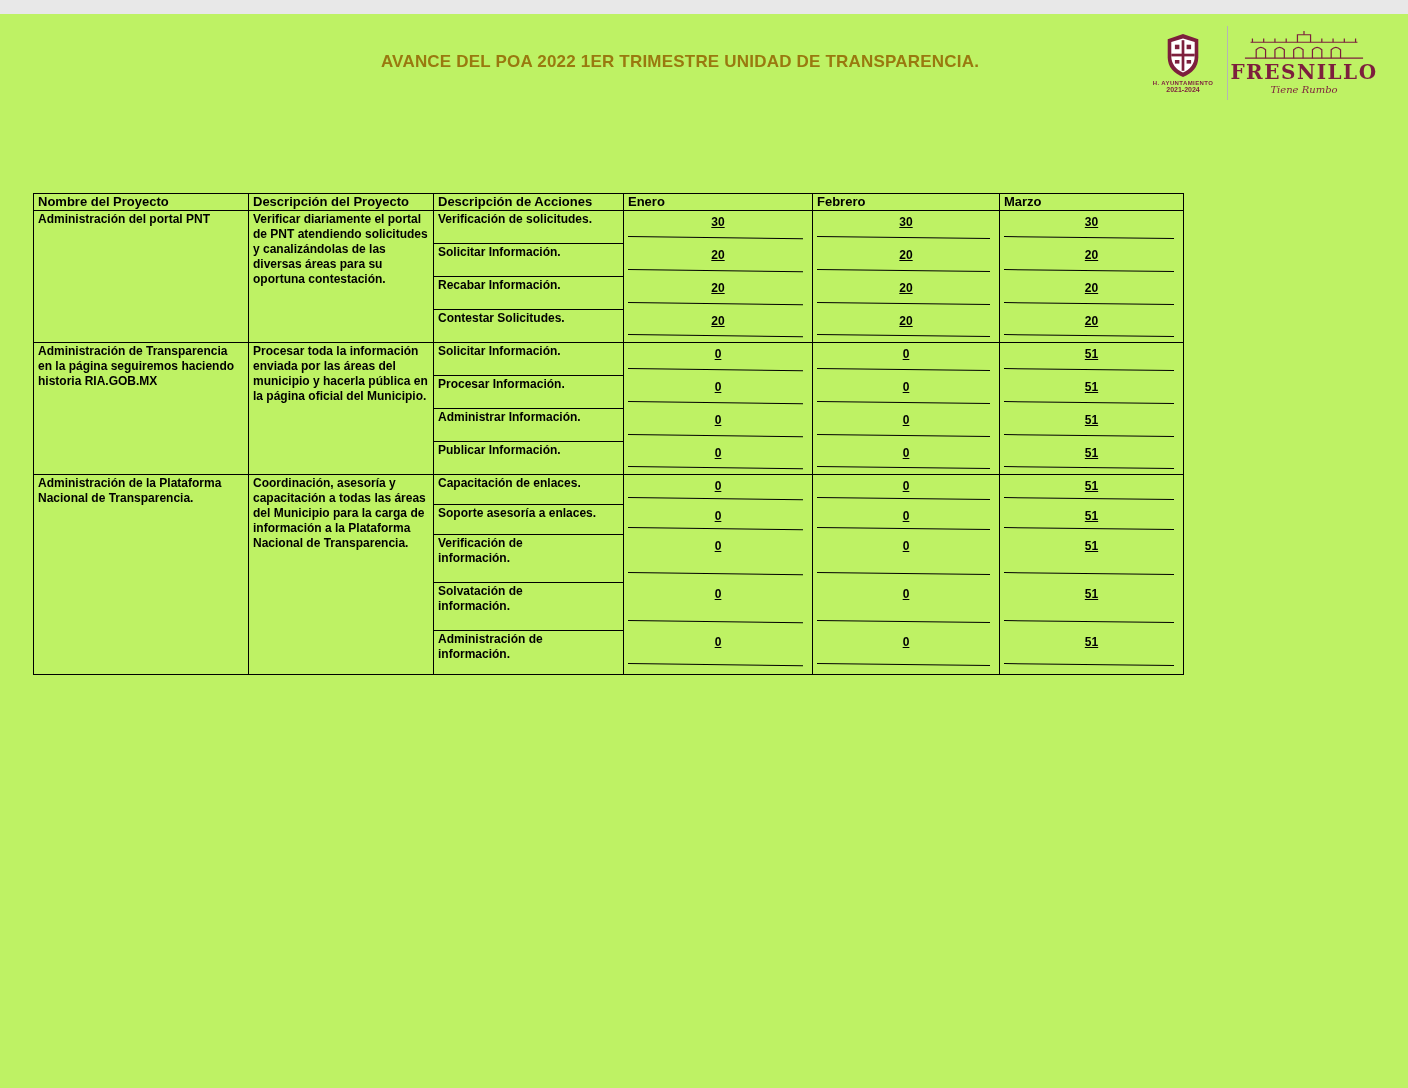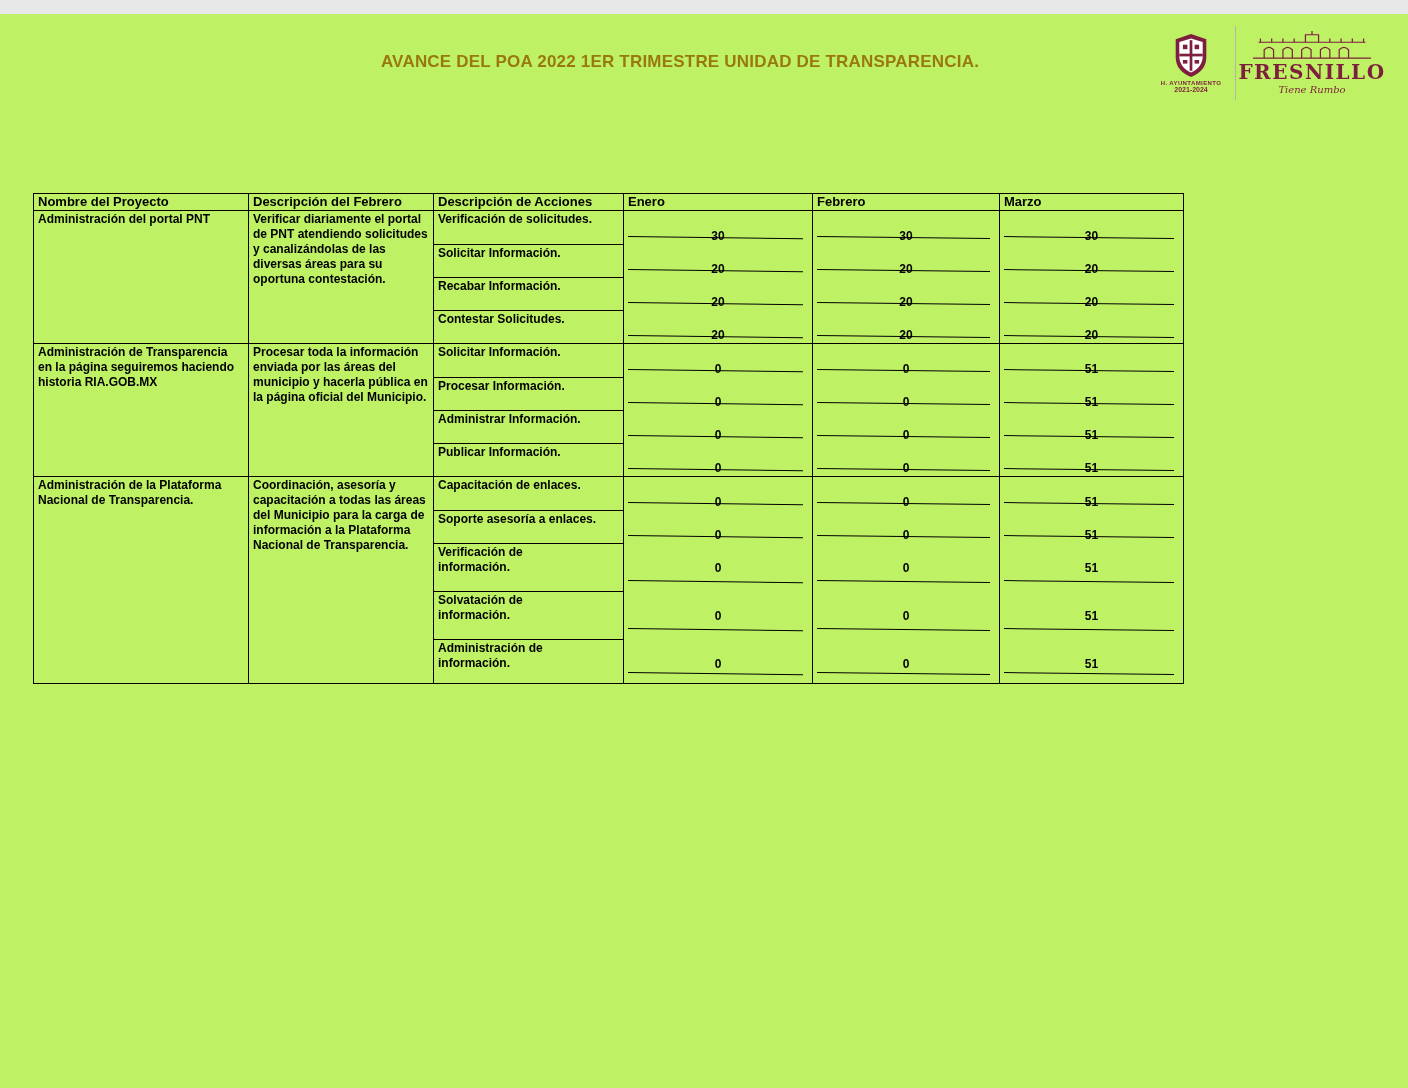--- a/index.html
+++ b/index.html
@@ -10,21 +10,21 @@
   }
 
   
   .doc-title {
     position:absolute; top:38px; left:190px; width:980px;
     text-align:center; font-size:17px; font-weight:700;
     color:#99790f; letter-spacing:0.2px;
   }
 
   
-  .logo { position:absolute; top:12px; right:32px; display:flex; align-items:center; gap:12px; }
+  .logo { position:absolute; top:12px; right:40px; display:flex; align-items:center; gap:12px; }
   .crest-wrap { display:flex; flex-direction:column; align-items:center; width:64px; }
   .crest { width:36px; height:45px; }
   .crest-cap  { font-size:6px;  color:#7d1f3d; font-weight:700; letter-spacing:0.4px; margin-top:2px; white-space:nowrap; }
   .crest-years{ font-size:7px;  color:#7d1f3d; font-weight:700; }
   .logo-divider { width:1px; height:74px; background:#b5b5b5; }
   .brand { display:flex; flex-direction:column; align-items:center; width:128px; }
   .building { width:122px; height:30px; }
   .brand-name {
     font-family:"DejaVu Serif", serif; font-weight:700; font-size:20px;
     letter-spacing:1.5px; color:#7d1f3d; line-height:22px;
@@ -58,21 +58,21 @@
   .poa-table tr.h48 { height:48px; }
   .poa-table tr.h44 { height:44px; }
 
   .poa-table td.action { white-space:pre-line; }
 
   
   .poa-table td.month {
     position:relative; border-top:none; border-bottom:none; text-align:center;
   }
   .poa-table td.month.bend { border-bottom:1px solid #000; }
-  .num { padding-top:17px; }
+  .num { padding-top:3px;text-decoration:underline; }
   .uline {
     position:absolute; left:2%; right:5%; bottom:7px; height:0;
     border-top:1px solid #000; transform:rotate(0.7deg); transform-origin:left center;
   }
   tr.h48 .uline, tr.h44 .uline { bottom:10px; }
 </style>
 </head>
 <body>
 
 <div class="page">
@@ -118,21 +118,21 @@
         <col class="c1">
         <col class="c2">
         <col class="c3">
         <col class="c4">
         <col class="c5">
         <col class="c6">
       </colgroup>
     <tbody>
         <tr>
       <th>Nombre del Proyecto</th>
-      <th>Descripción del Febrero</th>
+      <th>Descripción del Proyecto</th>
       <th>Descripción de Acciones</th>
       <th>Enero</th>
       <th>Febrero</th>
       <th>Marzo</th>
     </tr>
 
     <tr class="ar">
       <td class="proj" rowspan="4">Administración del portal PNT</td>
       <td class="desc" rowspan="4">Verificar diariamente el portal de PNT atendiendo solicitudes y canalizándolas de las diversas áreas para su oportuna contestación.</td>
       <td class="action">Verificación de solicitudes.</td>

